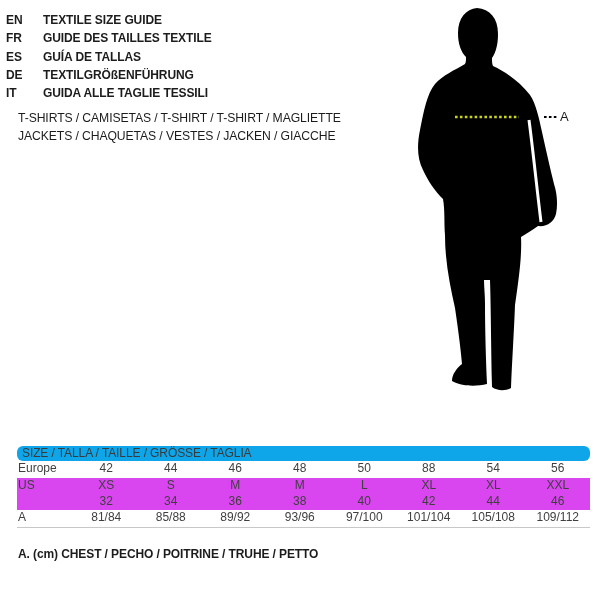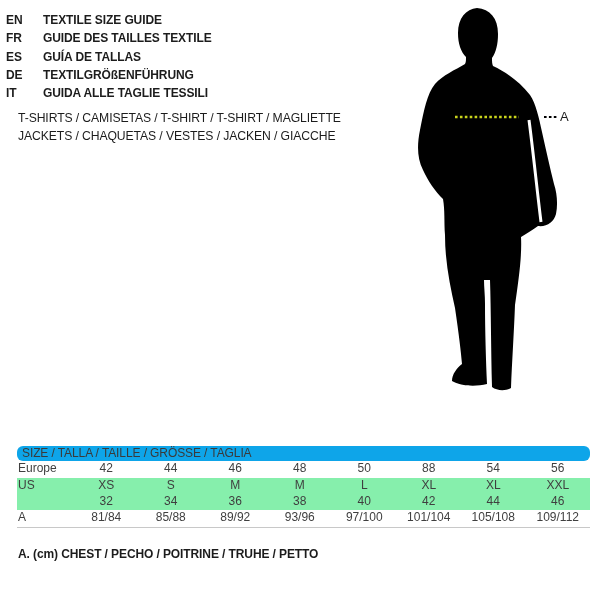--- a/index.html
+++ b/index.html
@@ -28,21 +28,21 @@
   .figure-svg { position: absolute; left: 0; top: 0; }
   .measure-label { position: absolute; left: 160px; top: 109px; font-size: 13px; font-weight: 400; color: #1c1c1c; }
 
   
   .section-title { position: absolute; left: 18px; top: 423px; font-weight: bold; font-size: 12px; letter-spacing: -0.1px; }
 
   
   .size-table { position: absolute; left: 17px; top: 446px; width: 573px; font-size: 12px; color: #3f3f3f; }
   .t-header { background: #0ea5e9; height: 15px; line-height: 15px; padding-left: 5px; font-size: 12px; color: #3a3a3a; letter-spacing: -0.1px; border-radius: 6px; }
   .t-row { display: flex; align-items: flex-start; height: 17px; }
-  .t-row.stripe { background: #86efac; height: 16px; }
+  .t-row.stripe { background: #d946ef; height: 16px; }
   .t-row.last { border-bottom: 1px solid #c8c8c8; }
   .t-label { width: 56px; flex: 0 0 56px; padding-left: 1px; }
   .t-cell { flex: 1 1 0; text-align: center; }
 
   
   .footnote { position: absolute; left: 18px; top: 547px; font-weight: bold; font-size: 12px; letter-spacing: -0.1px; }
 </style>
 </head>
 <body>
 

